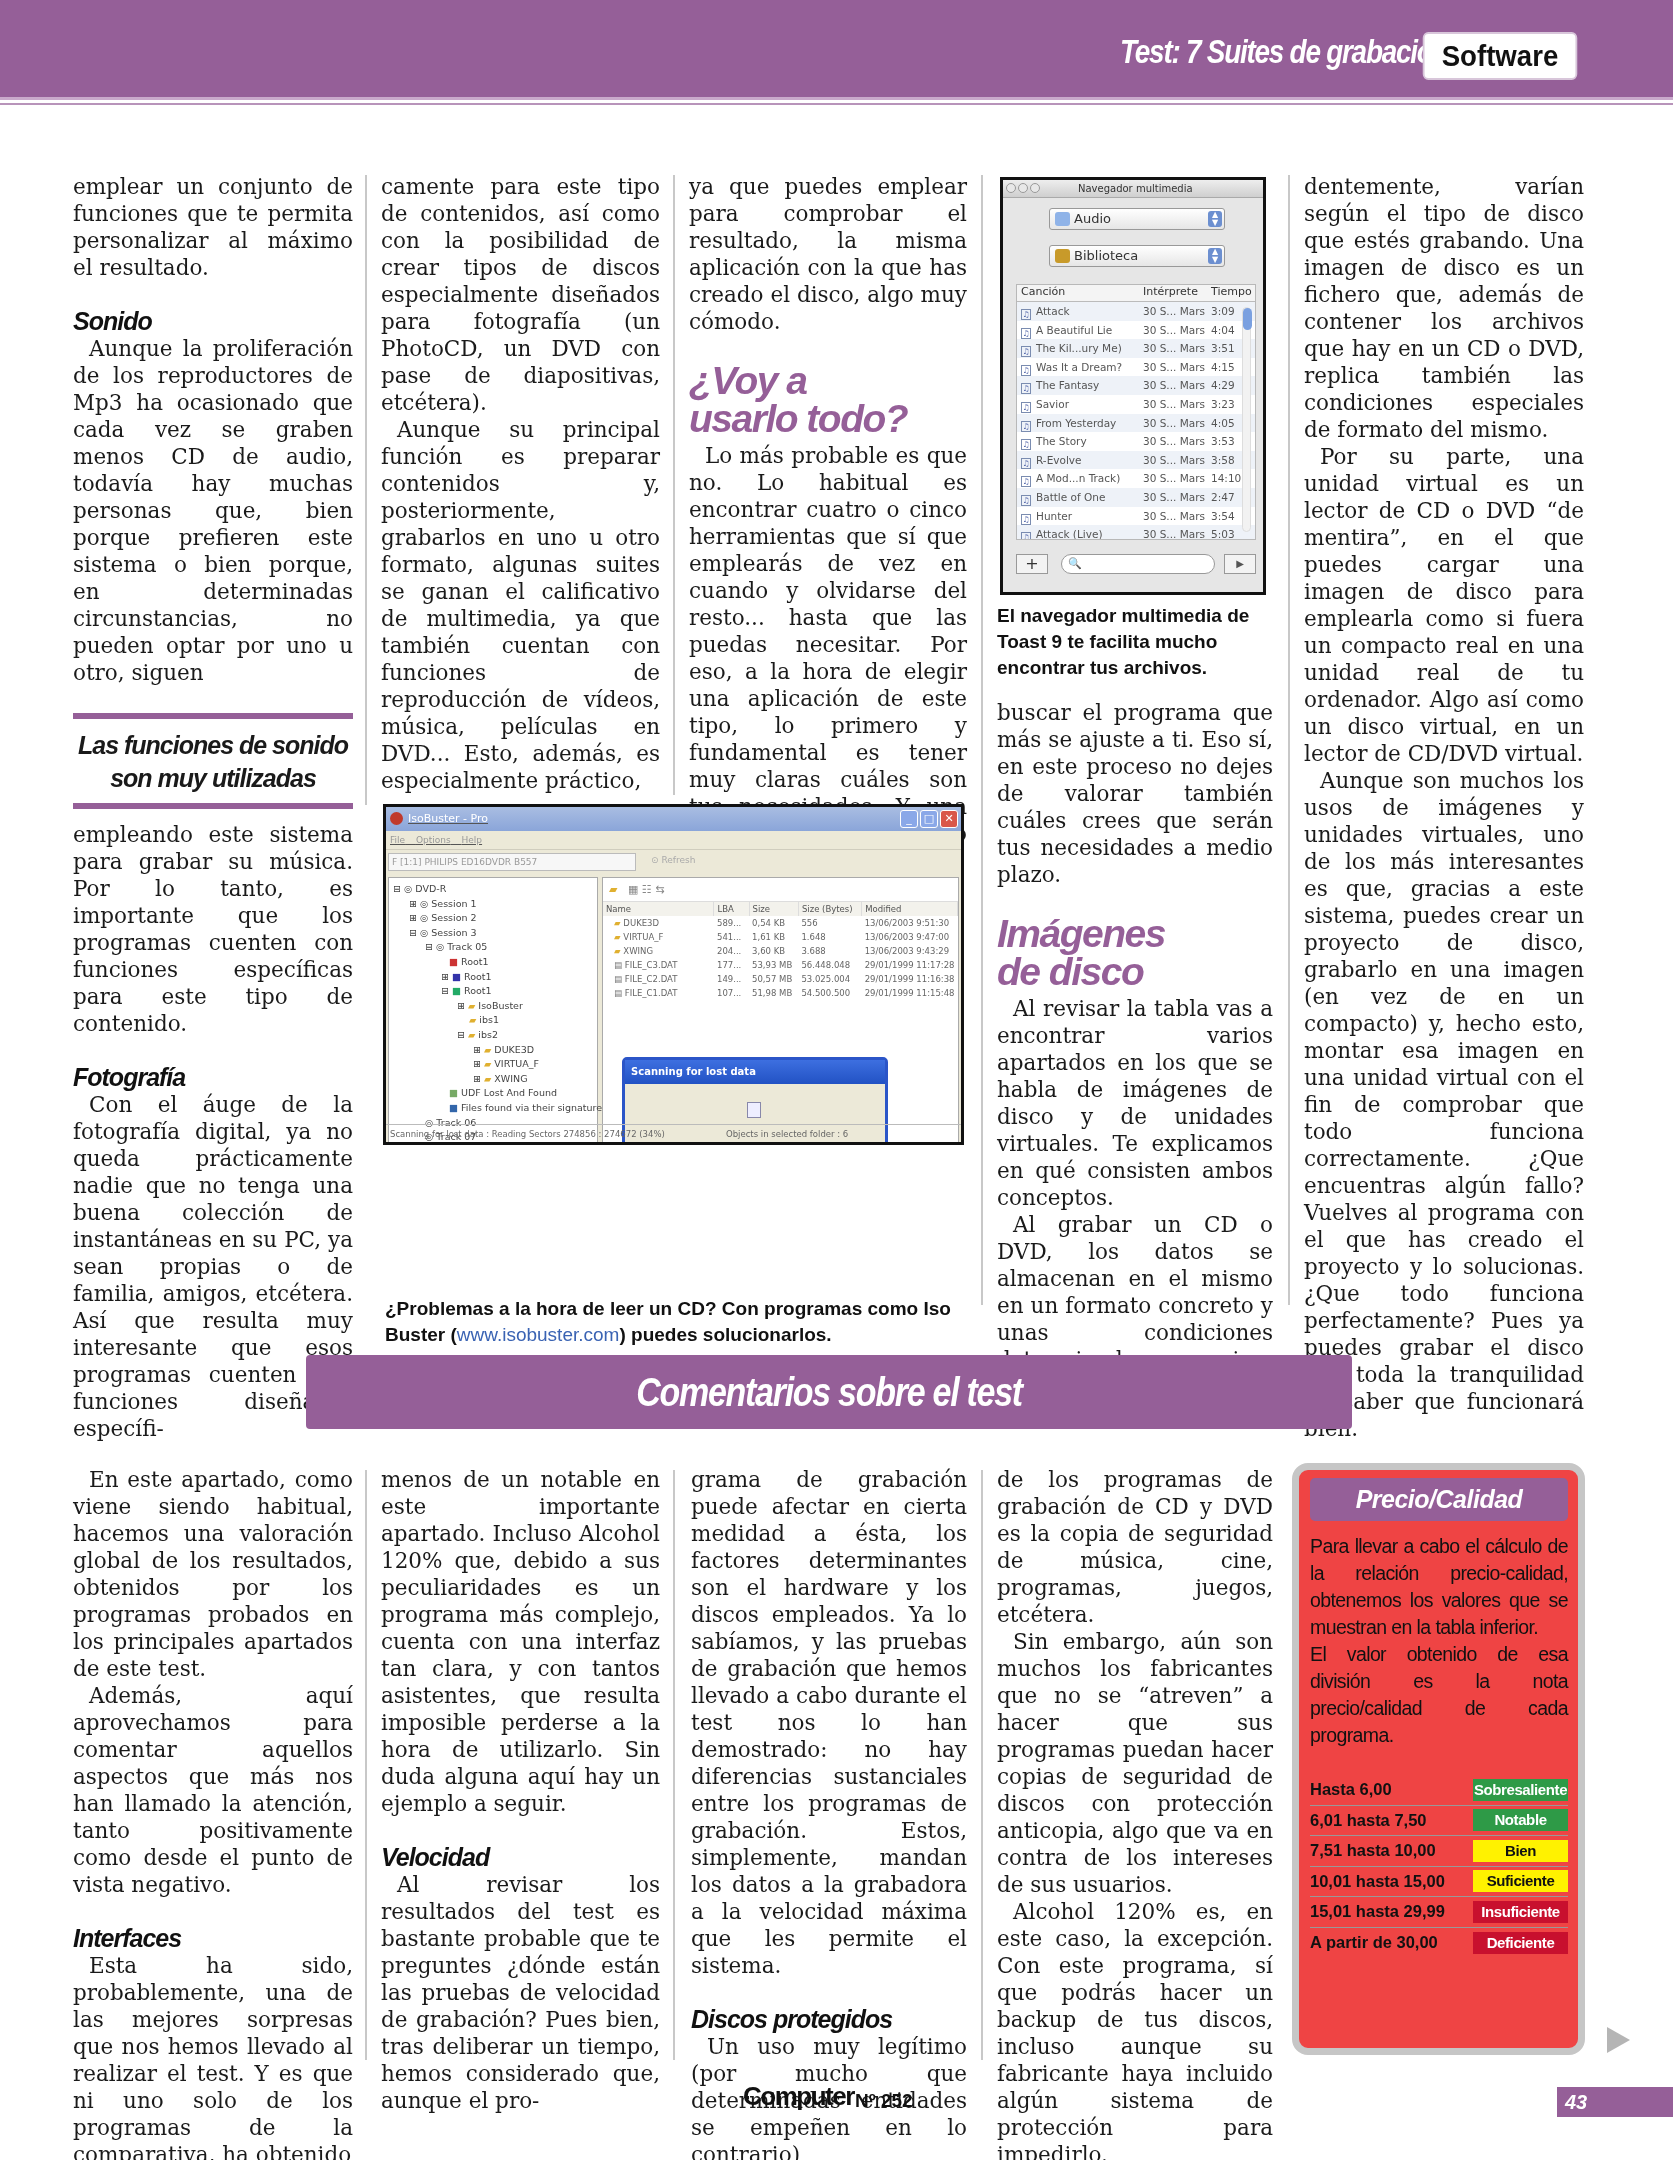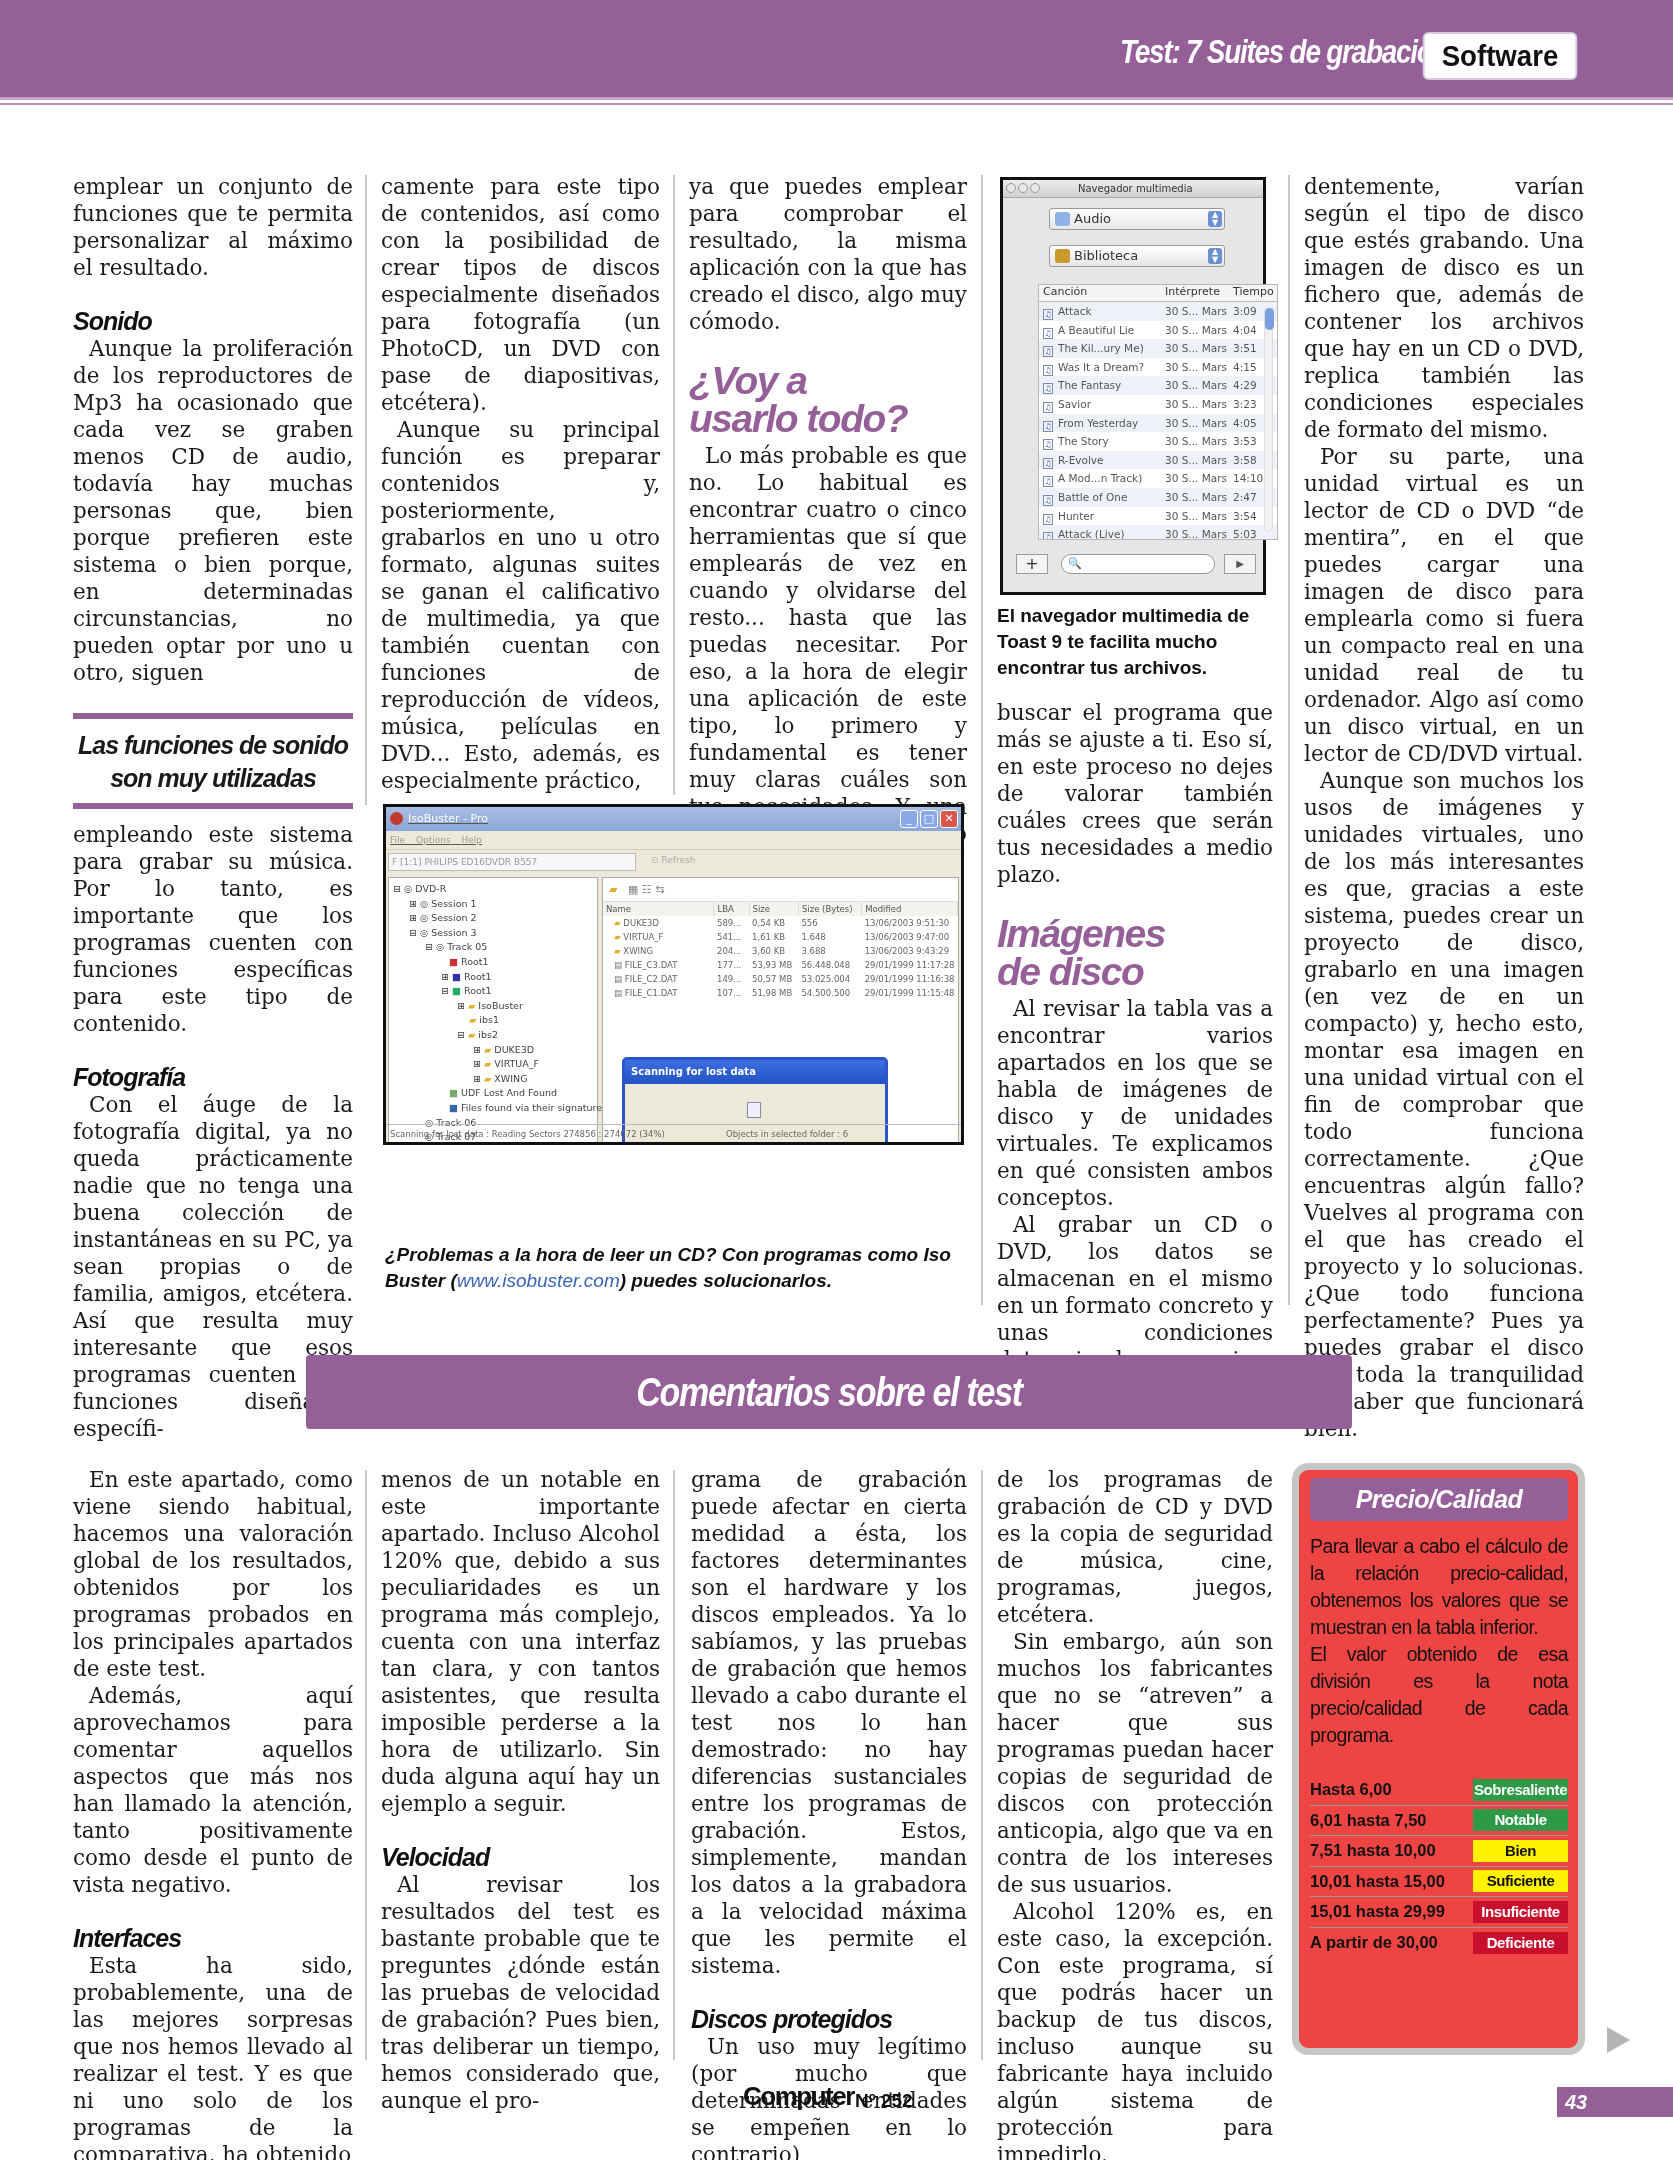--- a/index.html
+++ b/index.html
@@ -26,21 +26,21 @@
 
   
   .macwin { position: absolute; left: 1000px; top: 177px; width: 266px; height: 418px; background: #e6e6e6; border: 3px solid #111; font-family: "DejaVu Sans", sans-serif; font-size: 10px; color: #444; }
   .macwin .titlebar { height: 18px; background: linear-gradient(#eee,#cfcfcf); border-bottom: 1px solid #aaa; position: relative; }
   .macwin .lights { position: absolute; left: 3px; top: 3px; }
   .macwin .lights span { display: inline-block; width: 10px; height: 10px; border-radius: 50%; border: 1px solid #999; background: #e8e8e8; margin-right: 2px; }
   .macwin .wtitle { position: absolute; left: 75px; top: 3px; font-size: 10px; color: #333; }
   .macsel { position: absolute; left: 46px; width: 176px; height: 22px; border: 1px solid #999; border-radius: 3px; background: linear-gradient(#fff,#e6e6e6); font-size: 13px; color: #333; line-height: 20px; padding-left: 24px; }
   .macsel .ico { position: absolute; left: 5px; top: 3px; width: 15px; height: 14px; border-radius: 3px; }
   .macsel .stepper { position: absolute; right: 2px; top: 2px; width: 14px; height: 16px; background: #6c8fd0; border-radius: 3px; color: #fff; font-size: 8px; line-height: 8px; text-align: center; }
-  .mactable { position: absolute; left: 13px; top: 104px; width: 240px; height: 256px; background: #fff; border: 1px solid #b8b8b8; overflow: hidden; margin-left: 22px; }
+  .mactable { position: absolute; left: 13px; top: 104px; width: 240px; height: 256px; background: #fff; border: 1px solid #b8b8b8; overflow: hidden; }
   .mactable .hdr { display: flex; height: 17px; border-bottom: 1px solid #bbb; background: #f4f4f4; font-size: 11px; color: #333; }
   .mactable .row { display: flex; height: 18.6px; font-size: 10.5px; line-height: 18.6px; color: #555; }
   .mactable .row:nth-child(odd) { background: #eef2f8; }
   .mactable .c1 { width: 122px; padding-left: 4px; white-space: nowrap; overflow: hidden; }
   .mactable .c2 { width: 68px; padding-left: 4px; white-space: nowrap; }
   .mactable .c3 { width: 48px; padding-left: 4px; }
   .mactable .note { display: inline-block; width: 10px; height: 11px; border: 1px solid #7a8cb0; margin-right: 5px; vertical-align: -2px; font-size: 8px; line-height: 9px; color: #4b5fa6; text-align: center; }
   .macscroll { position: absolute; right: 4px; top: 22px; width: 9px; height: 225px; border-radius: 5px; background: #f2f2f2; border: 1px solid #ddd; }
   .macscroll .thumb { width: 9px; height: 22px; border-radius: 5px; background: #7aa0e0; }
   .macbtm { position: absolute; left: 13px; top: 374px; width: 240px; height: 22px; }
@@ -362,21 +362,21 @@
       </div>
     <div class="pct">34%</div>
     <div class="btn" style="left:61px;">Cancel</div>
     <div class="btn" style="left:123px;">Pause</div>
   </div>
   <div class="status">
     <span>Scanning for lost data : Reading Sectors 274856 : 274672  (34%)</span>
     <span class="right">Objects in selected folder : 6</span>
   </div>
 </div>
-<div class="caption" style="position:absolute; left:385px; top:1242px; width:580px;font-style:italic;">
+<div class="caption" style="position:absolute; left:385px; top:1296px; width:580px;">
   <span>¿Problemas a la hora de leer un CD? Con programas como Iso Buster (</span><span class="link">www.isobuster.com</span><span>) puedes solucionarlos.</span>
 </div>
 
 <div class="section-banner">
   <span>Comentarios sobre el test</span>
 </div>
 
 <div class="col" style="left:73px; top:1466px; width:280px;">
   <p>En este apartado, como viene siendo habitual, hacemos una valoración global de los resultados, obtenidos por los programas probados en los principales apartados de este test.</p>
   <p>Además, aquí aprovechamos para comentar aquellos aspectos que más nos han llamado la atención, tanto positivamente como desde el punto de vista negativo.</p>

